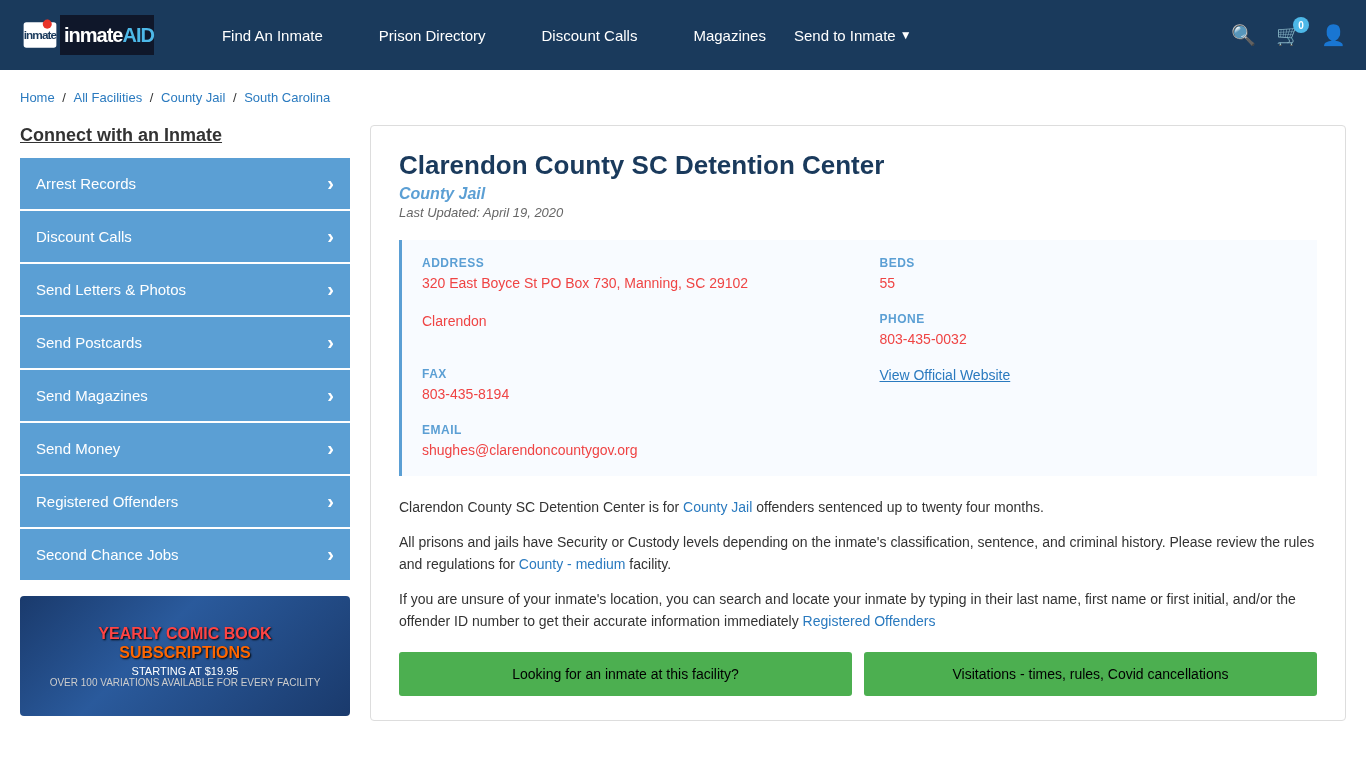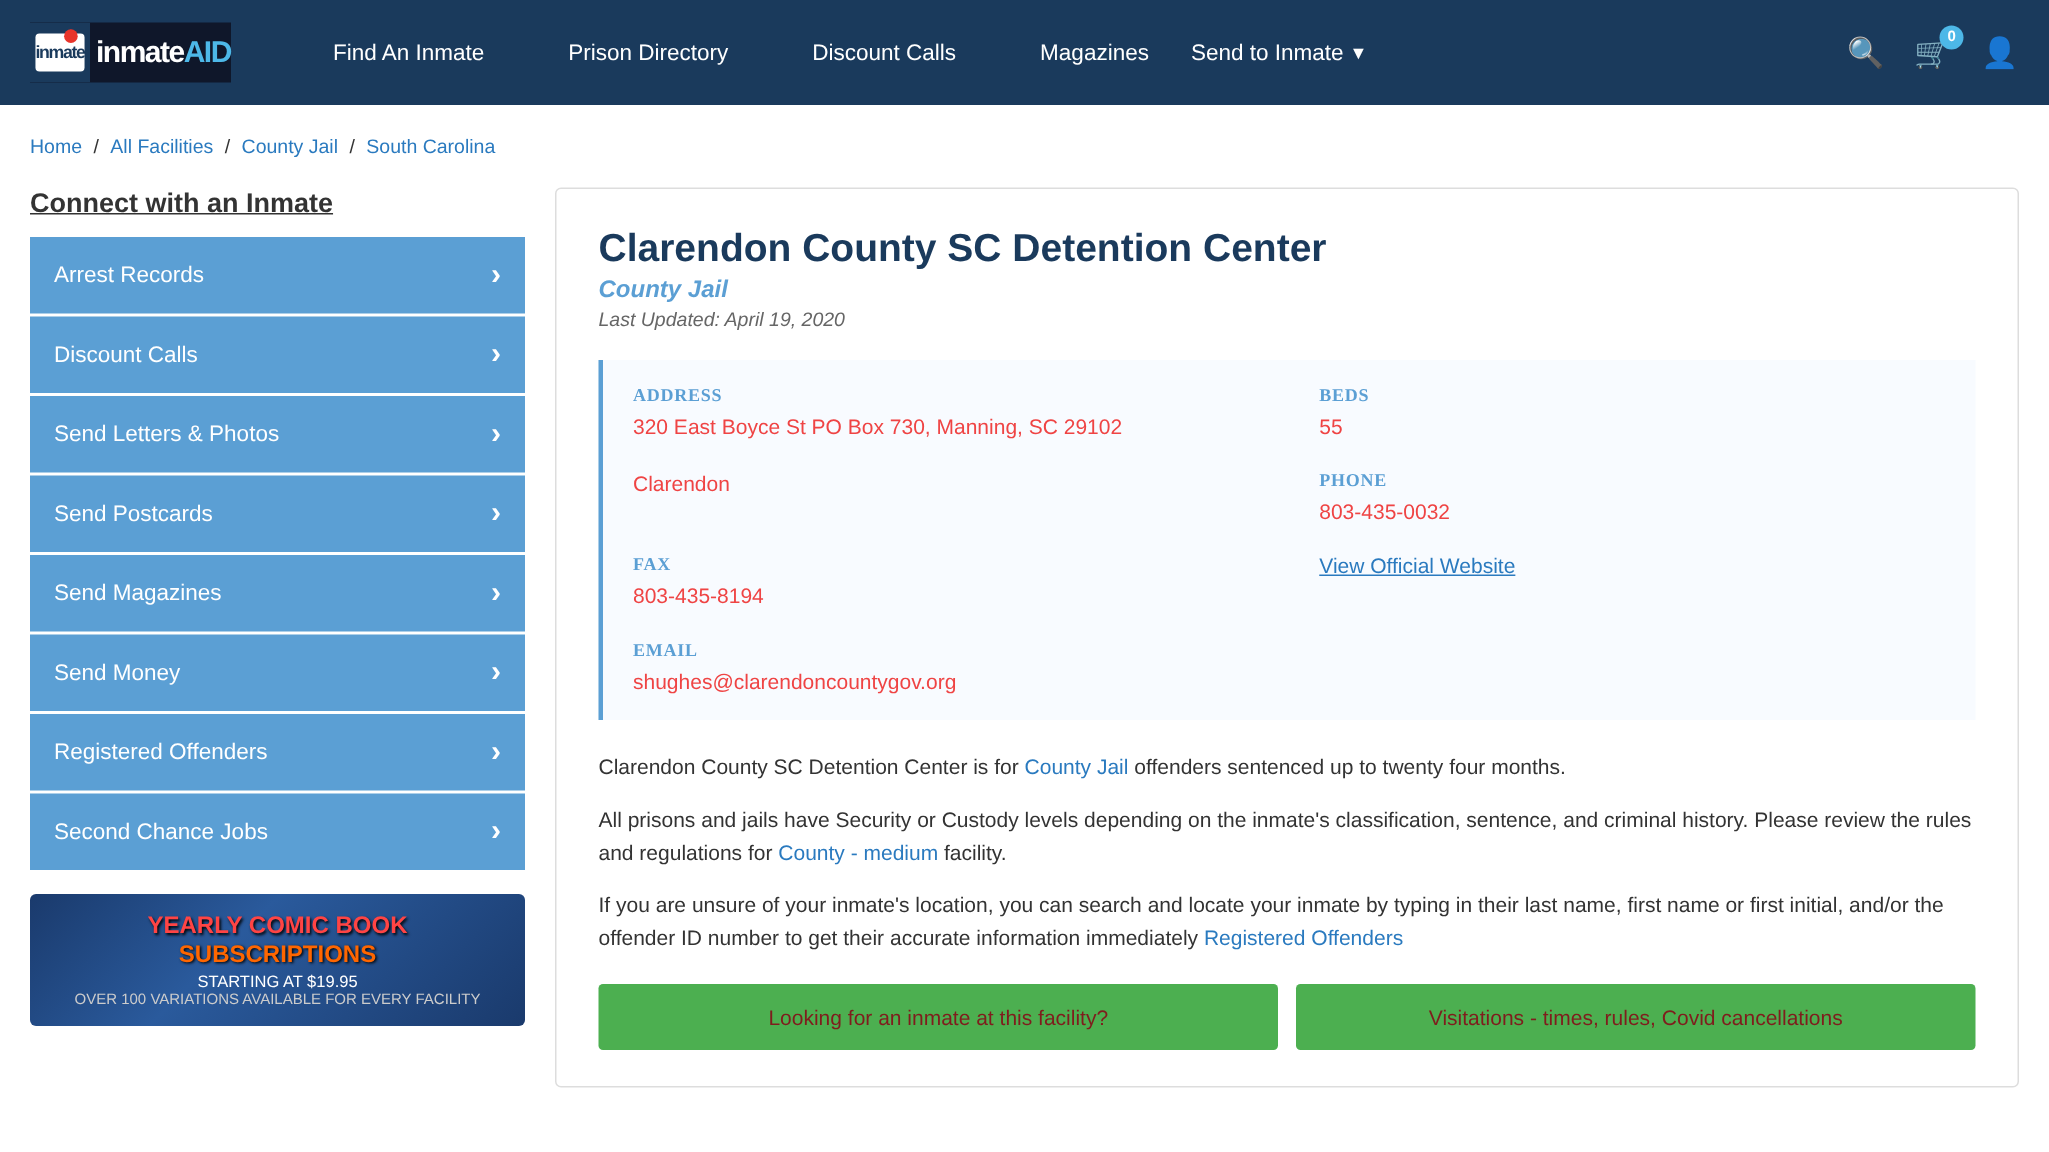--- a/index.html
+++ b/index.html
@@ -138,21 +138,21 @@
       text-align: left;
     }
     .sidebar-btn .chevron {
       font-size: 20px;
       color: #fff;
       font-weight: bold;
     }
     .ad-banner {
       margin-top: 16px;
       width: 100%;
-      height: 88px;
+      height: 120px;
       background: linear-gradient(135deg, #1a3a6c 0%, #2a5a9c 40%, #1a3a6c 100%);
       border-radius: 4px;
       display: flex;
       flex-direction: column;
       align-items: center;
       justify-content: center;
       overflow: hidden;
       position: relative;
       color: #fff;
       text-align: center;
@@ -216,21 +216,20 @@
       margin-bottom: 20px;
       background: #f8fbff;
     }
     .info-label {
       font-size: 12px;
       color: #5b9fd4;
       font-weight: 700;
       text-transform: uppercase;
       margin-bottom: 4px;
       letter-spacing: 0.5px;
-      font-family: Liberation Serif, serif;
     }
     .info-value {
       font-size: 14px;
       color: #ef4444;
       line-height: 1.4;
     }
     .info-link {
       color: #2a7abf;
       text-decoration: underline;
       cursor: pointer;
@@ -248,21 +247,21 @@
       cursor: pointer;
       font-weight: 500;
     }
     .bottom-btns {
       display: flex;
       gap: 12px;
       margin-top: 20px;
     }
     .btn-green {
       background: #4caf50;
-      color: #7f1d1d;
+      color: #000000;
       border: none;
       padding: 14px 20px;
       font-size: 14px;
       font-weight: 500;
       cursor: pointer;
       border-radius: 3px;
       flex: 1;
       text-align: center;
     }
   </style>

